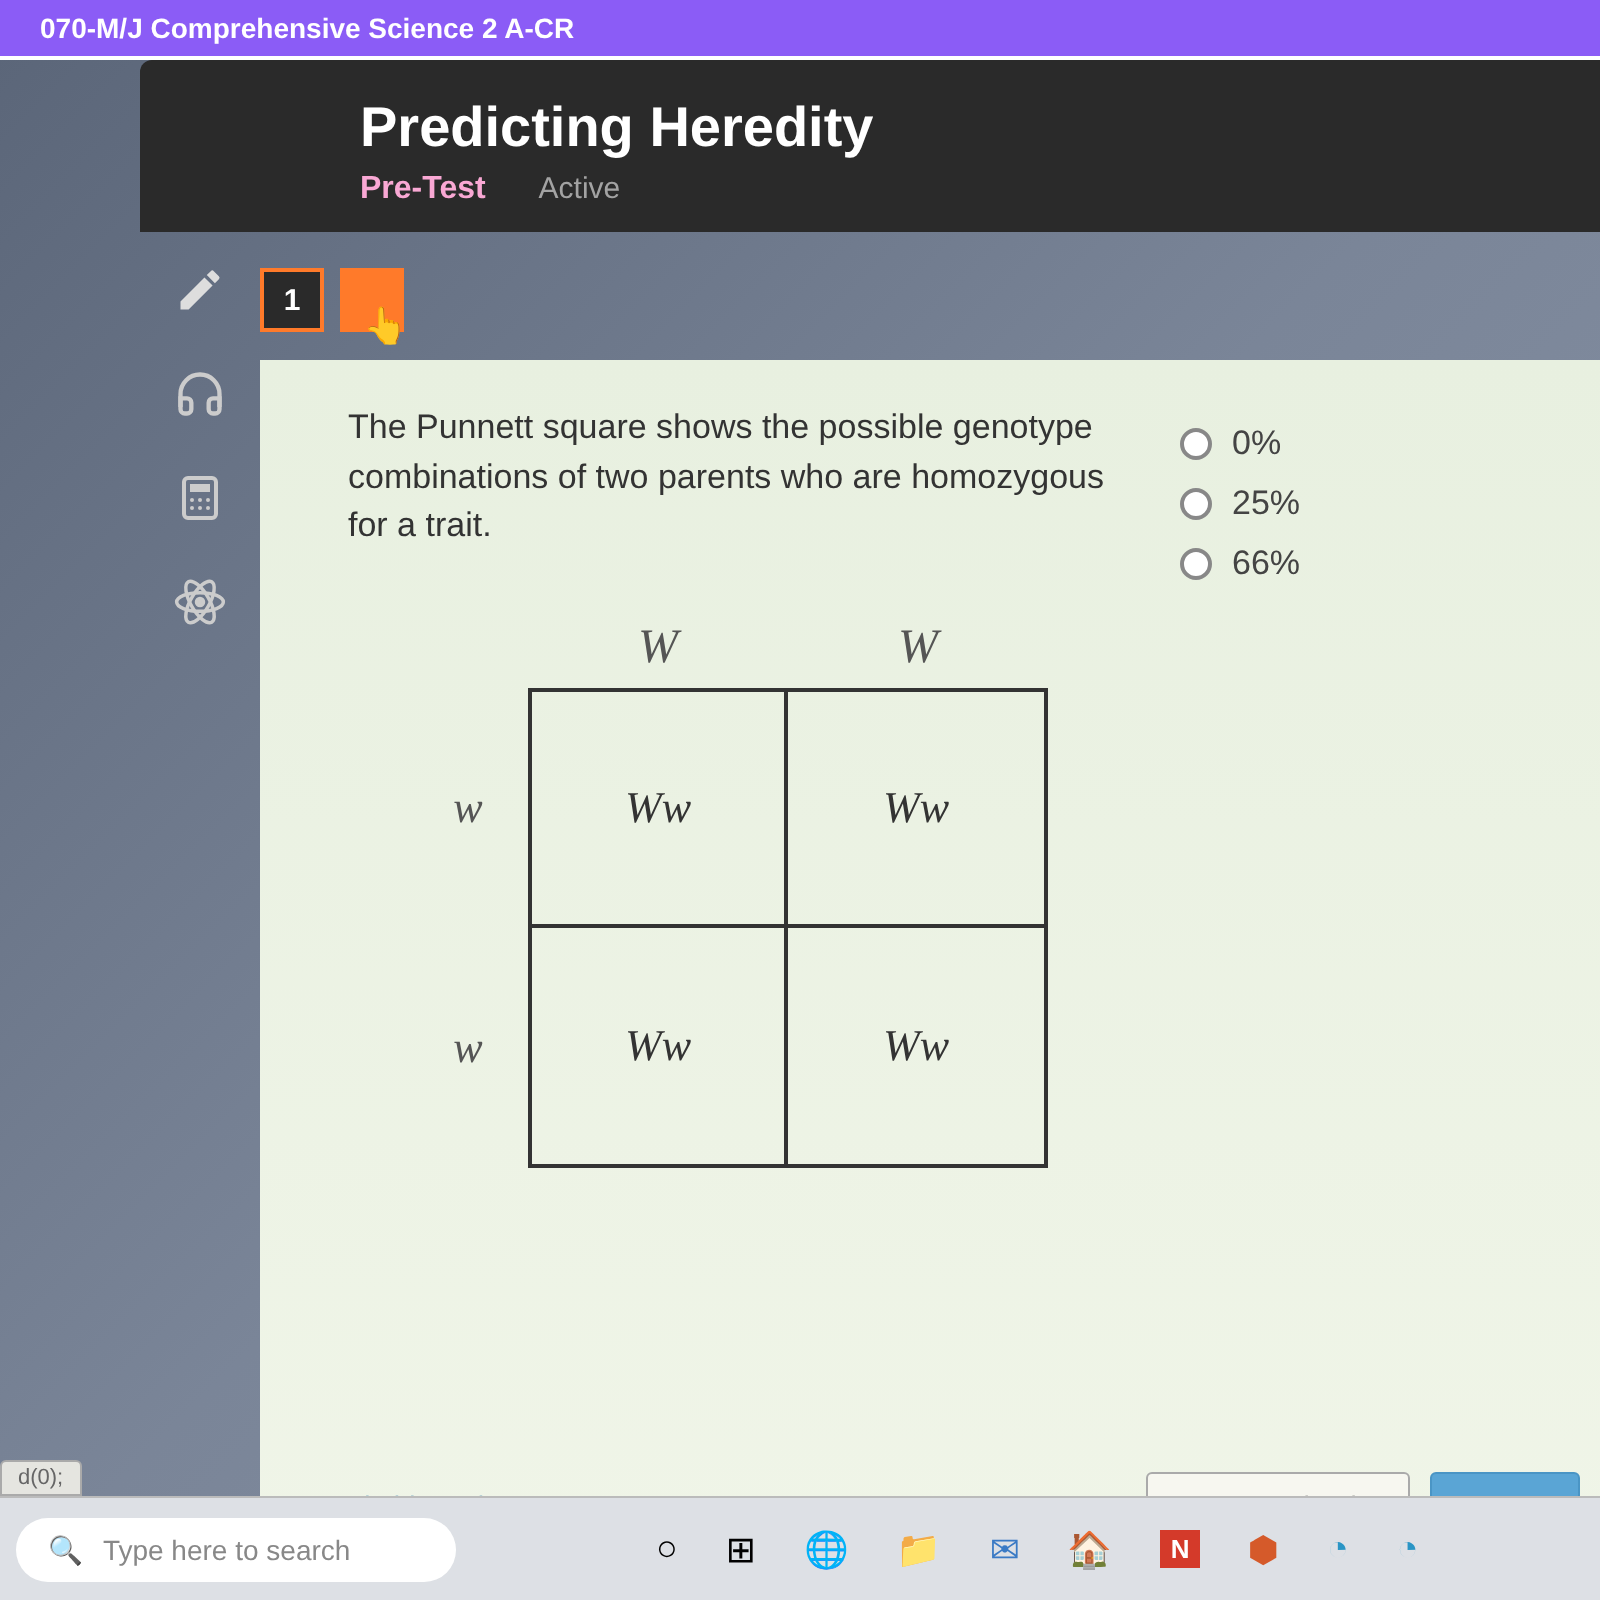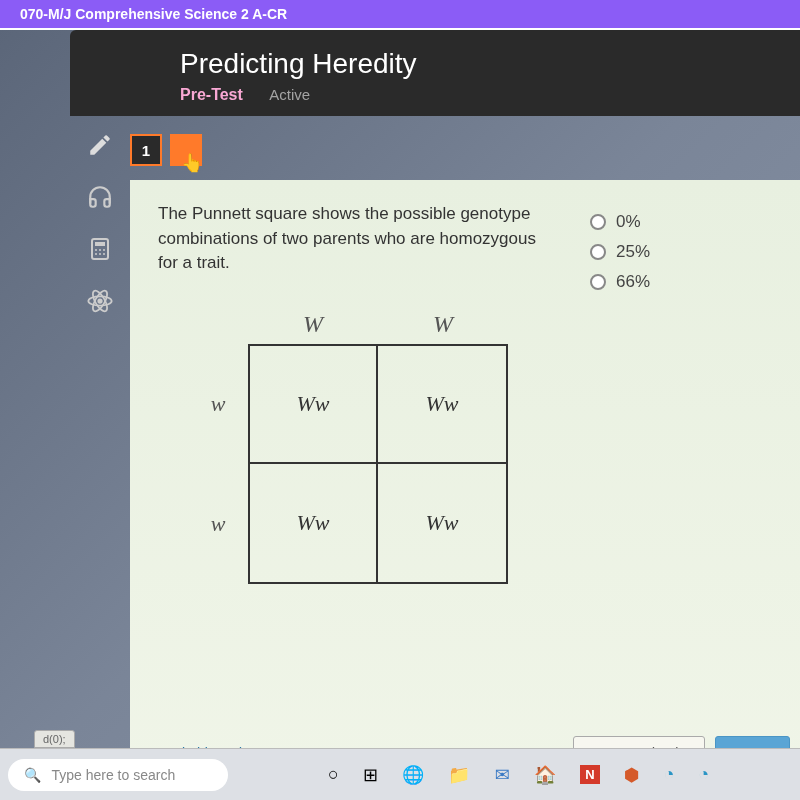--- a/index.html
+++ b/index.html
@@ -26,21 +26,21 @@
     right: 0;
     background: #2a2a2a;
     border-radius: 6px 0 0 0;
   }
   .header {
     padding: 18px 30px 12px 110px;
   }
   .title {
     color: #fff;
     font-size: 28px;
-    font-weight: normal;
+    font-weight: bold;
     margin-bottom: 6px;
   }
   .subtitle {
     color: #f9a8d4;
     font-size: 16px;
     font-weight: bold;
     display: inline-block;
     margin-right: 22px;
   }
   .status {
@@ -98,21 +98,21 @@
     font-size: 18px;
     color: #fff;
   }
   .content {
     position: absolute;
     top: 180px;
     left: 130px;
     right: 0;
     bottom: 0;
     background: linear-gradient(180deg, #e8f0e0 0%, #f0f5e8 100%);
-    padding: 22px 20px 20px 28px;
+    padding: 22px 20px 20px 44px;
   }
   .question-text {
     font-size: 17px;
     color: #333;
     line-height: 1.45;
     max-width: 390px;
     display: inline-block;
     vertical-align: top;
   }
   .answer-block {
@@ -238,21 +238,20 @@
   .js-pill {
     position: absolute;
     bottom: 52px;
     left: 0;
     background: #e5e5e0;
     border: 1px solid #aaa;
     border-radius: 3px 3px 0 0;
     padding: 2px 8px;
     font-size: 11px;
     color: #666;
-    margin-left: 34px;
   }
   .search-box {
     background: #fff;
     border-radius: 20px;
     padding: 8px 16px;
     color: #888;
     font-size: 14px;
     width: 220px;
     display: flex;
     align-items: center;

